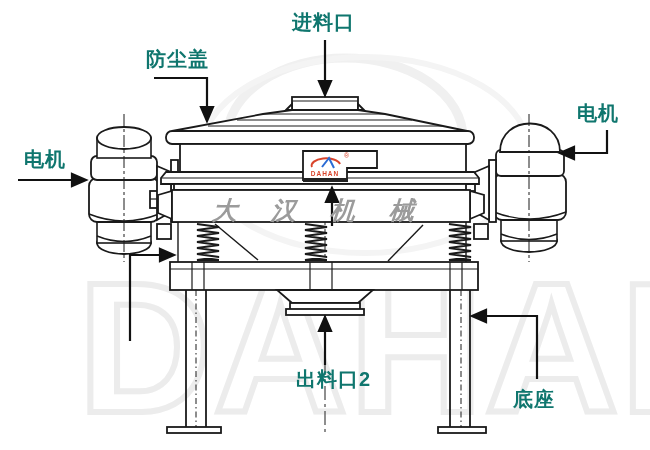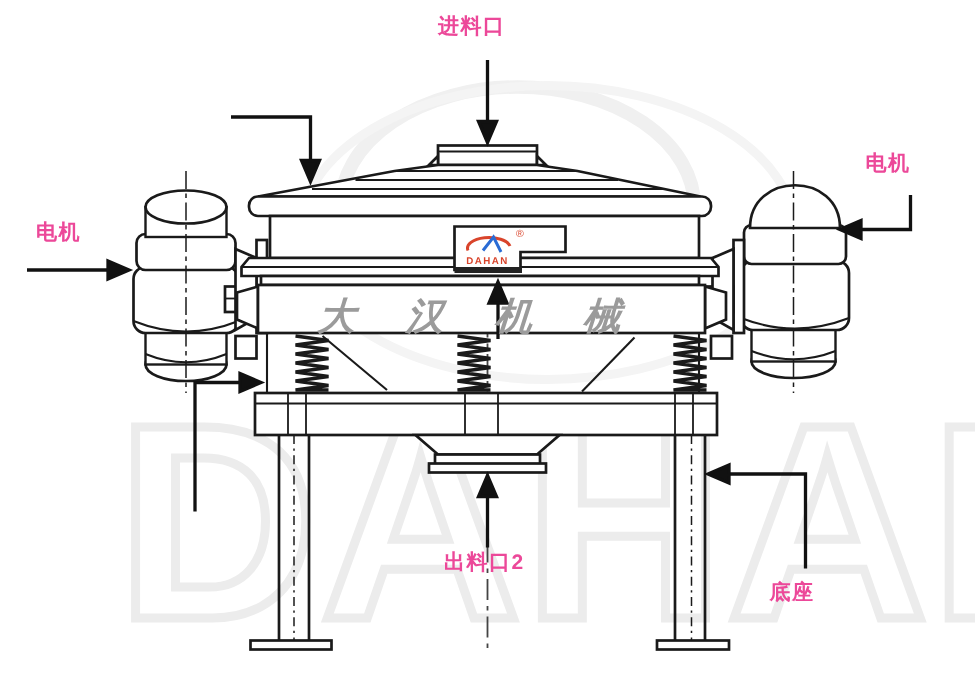--- a/index.html
+++ b/index.html
@@ -3,21 +3,21 @@
 <meta charset="utf-8">
 <style>
   html,body{margin:0;padding:0;background:#ffffff;}
   #stage{
     position:relative;width:650px;height:450px;overflow:hidden;background:#ffffff;
     font-family:"Liberation Sans", sans-serif;
   }
   #stage svg{position:absolute;left:0;top:0;}
   .callout{
     position:absolute;white-space:nowrap;
-    font-size:14px;font-weight:600;color:#ec4899;letter-spacing:1px;
+    font-size:20px;font-weight:600;color:#0f766e;letter-spacing:1px;
     font-family:"Liberation Sans", sans-serif;
   }
   .brand-band{
     position:absolute;left:212px;top:194px;white-space:nowrap;
     font-size:25px;color:#9b9b9b;letter-spacing:34px;
     font-family:"Liberation Serif", serif;font-style:italic;font-weight:600;
     transform:skewX(-4deg);
   }
 </style>
 </head>
@@ -184,20 +184,21 @@
       <polygon points="174,255 160,249 160,261"></polygon>
     </g>
     <g>
       <polyline points="537,379 537,316 484,316" fill="none"></polyline>
       <polygon points="472,316 486,310 486,322"></polygon>
     </g>
   </g>
 </svg>
 
 <div class="callout" style="left:292px;top:9px">进料口</div>
+<div class="callout" style="left:146px;top:46px">防尘盖</div>
 <div class="callout" style="left:24px;top:146px">电机</div>
 <div class="callout" style="left:577px;top:100px">电机</div>
 <div class="callout" style="left:296px;top:366px">出料口2</div>
 <div class="callout" style="left:513px;top:386px">底座</div>
 
 <div class="brand-band">大汉机械</div>
 
 </div>
 
 </body></html>

